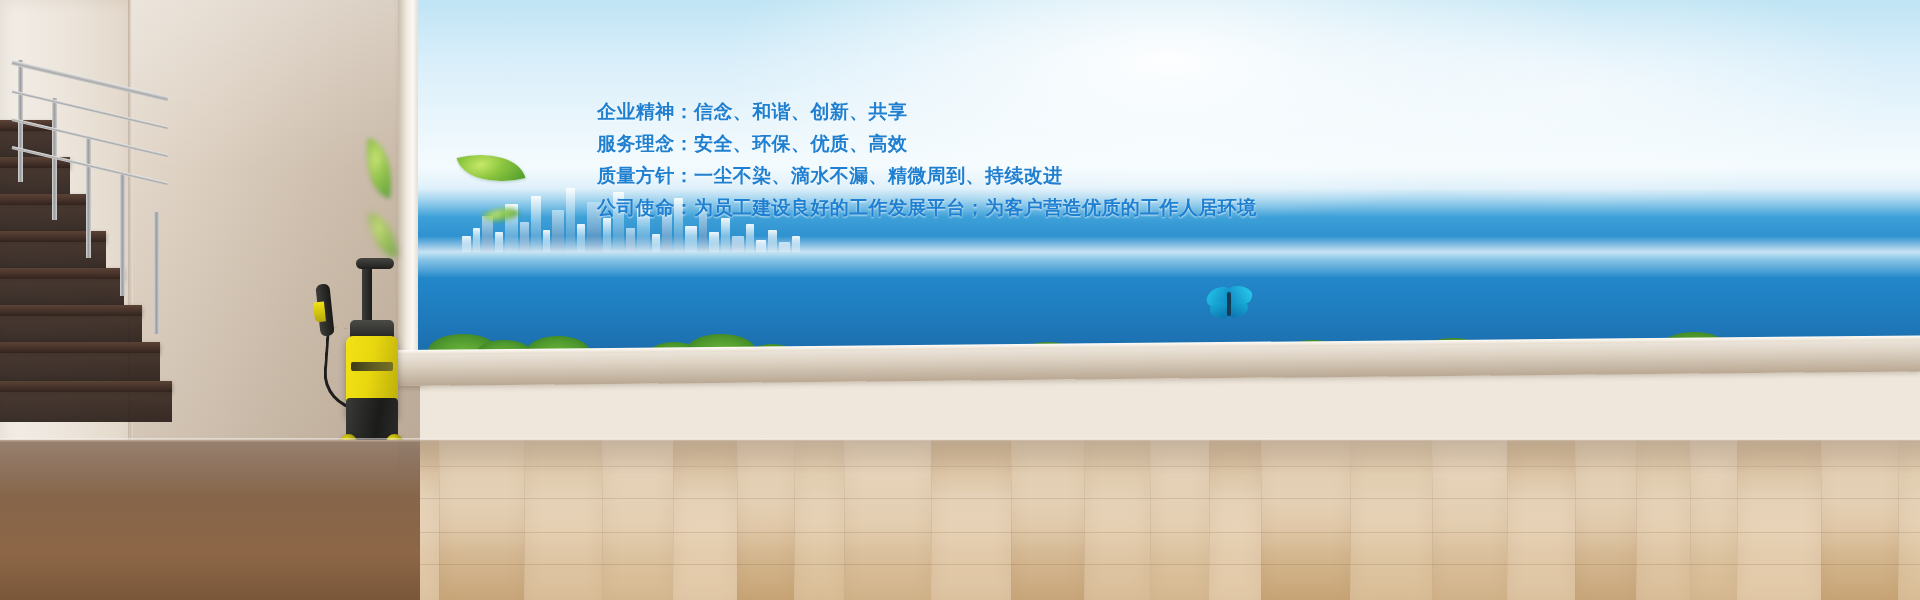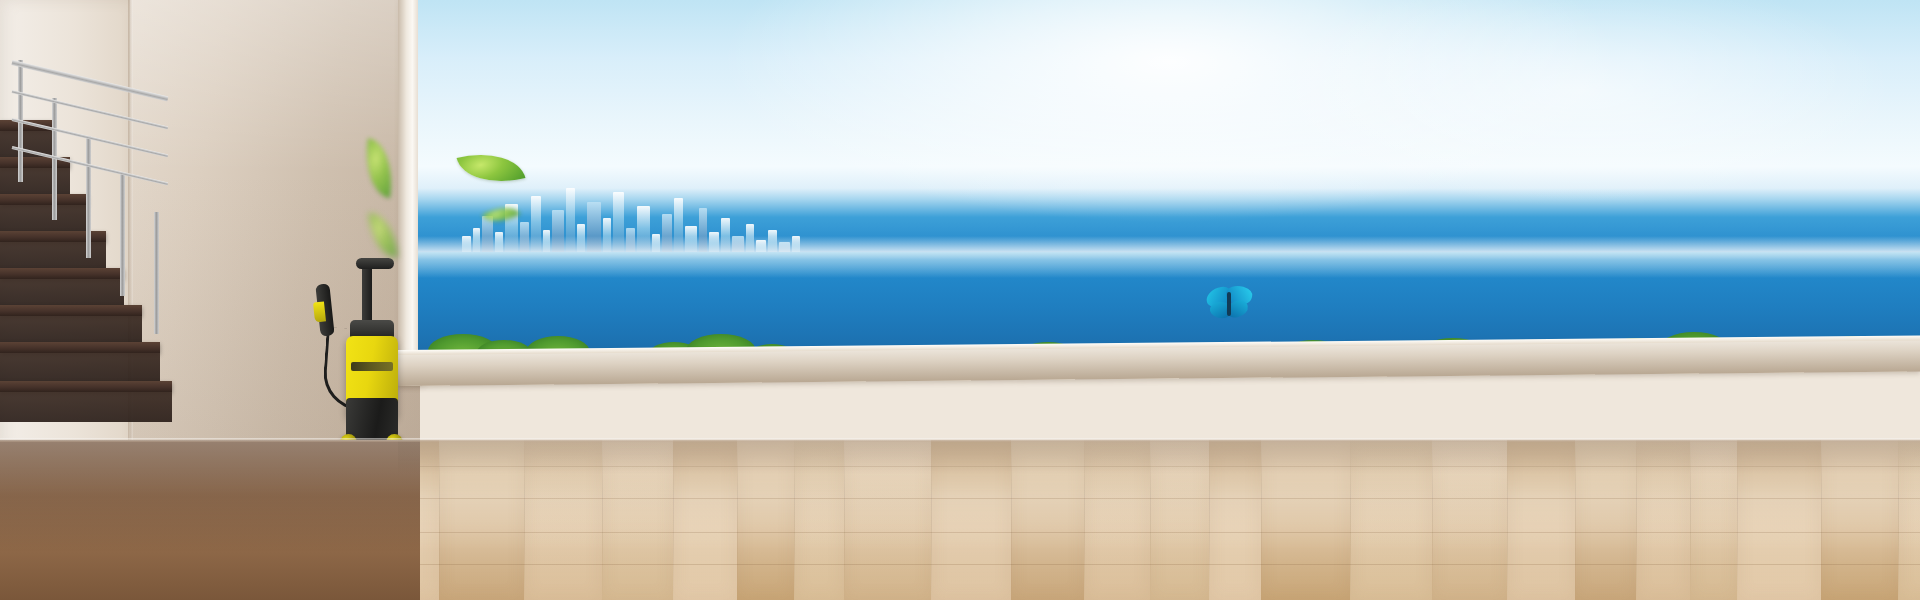--- a/index.html
+++ b/index.html
@@ -352,20 +352,26 @@
     <div class="leaf blurred" style="left:66px;top:206px;width:34px;height:17px;transform:rotate(-28deg);"></div>
 
     <div class="butterfly" style="left:788px;top:286px;">
       <div class="bw l1"></div>
         <div class="bw l2"></div>
       <div class="bw r1"></div>
         <div class="bw r2"></div>
       <div class="bbody"></div>
     </div>
 
+    <div class="slogans" style="left:179px;top:96px;">
+      <div class="slogan-line">企业精神：信念、和谐、创新、共享</div>
+      <div class="slogan-line">服务理念：安全、环保、优质、高效</div>
+      <div class="slogan-line">质量方针：一尘不染、滴水不漏、精微周到、持续改进</div>
+      <div class="slogan-line">公司使命：为员工建设良好的工作发展平台；为客户营造优质的工作人居环境</div>
+    </div>
   </div>
 
   <div class="leaf blurred" style="left:364px;top:140px;width:30px;height:56px;transform:rotate(8deg);"></div>
   <div class="leaf blurred2" style="left:370px;top:212px;width:26px;height:46px;transform:rotate(-4deg);"></div>
 
   <div class="baseboard"></div>
   <div class="baseboard-top"></div>
 
   <div class="washer">
     <div class="w-shadow"></div>

